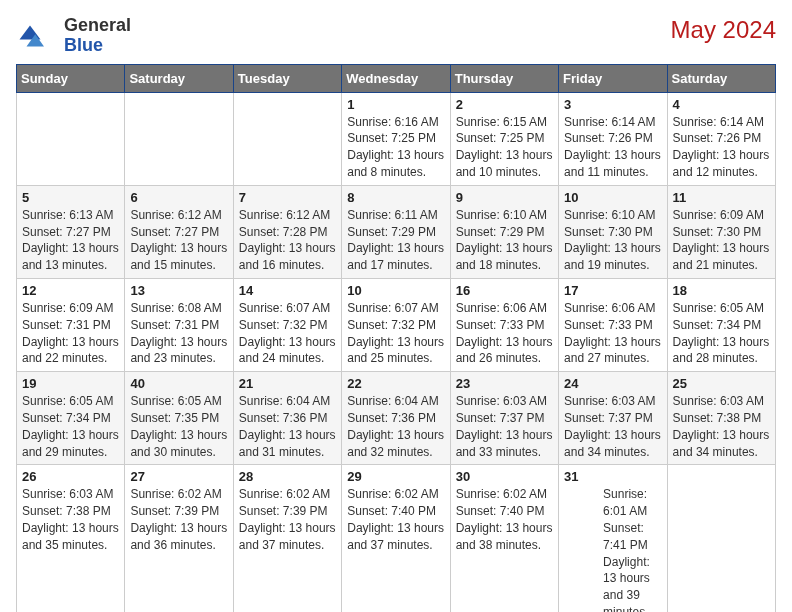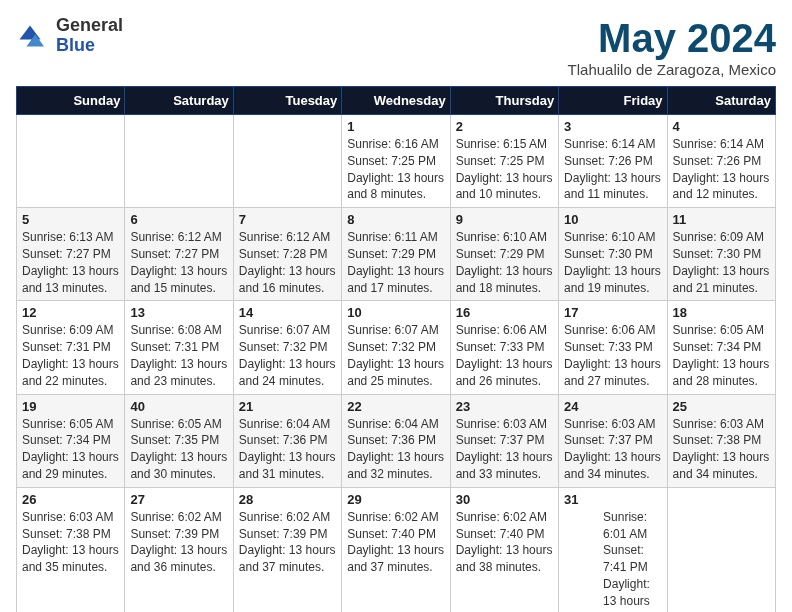--- a/index.html
+++ b/index.html
@@ -12,57 +12,57 @@
     }
     .header {
       display: flex;
       justify-content: space-between;
       align-items: flex-start;
       margin-bottom: 8px;
     }
     .logo {
       display: flex;
       align-items: center;
-      gap: 12px;
+      gap: 20px;
     }
     .logo-text {
       font-size: 18px;
       font-weight: bold;
       line-height: 1.1;
     }
     .logo-general { color: #333; }
     .logo-blue { color: #2255aa; }
     .logo-icon {
       width: 28px;
       height: 28px;
     }
     .title-block {
       text-align: right;
     }
     .month-title {
-      font-size: 40px;
-      font-weight: bold;
-      color: #0c4a6e;
+      font-size: 24px;
+      font-weight: normal;
+      color: #b91c1c;
     }
     .location-title {
       font-size: 15px;
       color: #444;
     }
     .calendar {
       width: 100%;
       border-collapse: collapse;
       border: 1px solid #ccc;
     }
     .calendar th {
-      background-color: #0f172a;
+      background-color: #737373;
       color: #fff;
       font-size: 13px;
       font-weight: bold;
       padding: 6px 4px;
-      text-align: right;
+      text-align: left;
       border: 1px solid #1a4488;
     }
     .calendar td {
       vertical-align: top;
       border: 1px solid #ccc;
       padding: 4px 5px;
       width: 108px;
       min-height: 80px;
       background: #fff;
     }
@@ -94,21 +94,20 @@
       <polygon points="16,4 28,20 4,20" fill="#2255aa"></polygon>
       <polygon points="22,14 32,28 12,28" fill="#4488cc"></polygon>
     </svg>
     <div class="logo-text">
       <span class="logo-general">General</span><br>
       <span class="logo-blue">Blue</span>
     </div>
   </div>
   <div class="title-block">
     <div class="month-title">May 2024</div>
-    <div class="location-title">Tlahualilo de Zaragoza, Mexico</div>
   </div>
 </div>
 
 <table class="calendar">
   <thead>
     <tr>
     <th>Sunday</th>
         <th>Saturday</th>
         <th>Tuesday</th>
         <th>Wednesday</th>

